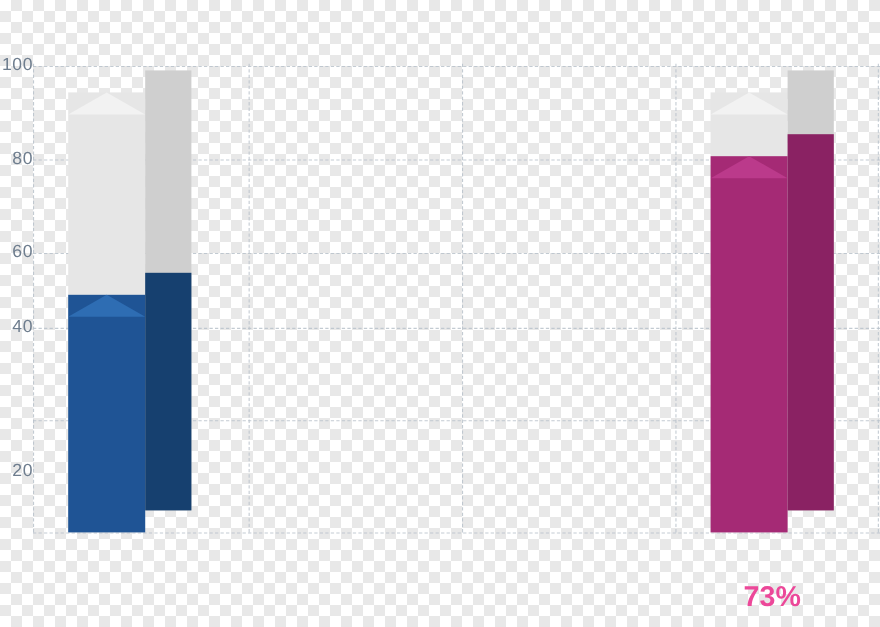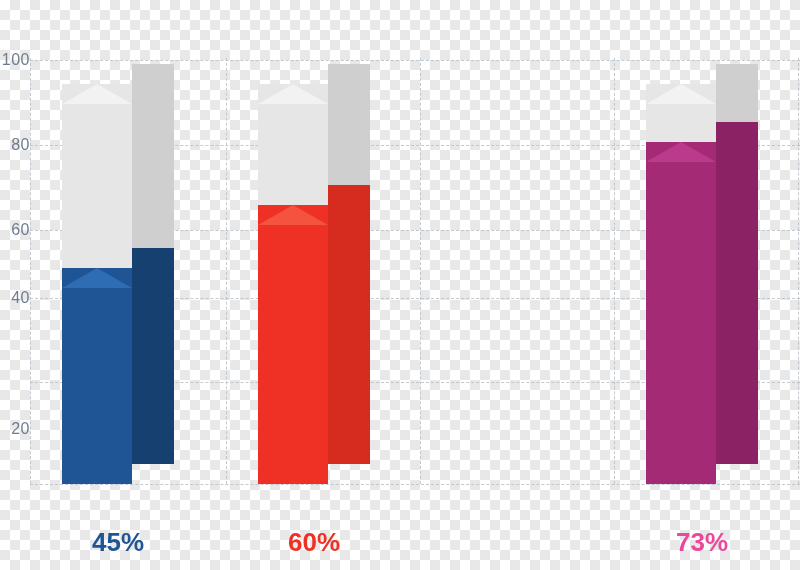--- a/index.html
+++ b/index.html
@@ -142,40 +142,22 @@
       </div>
     </div>
 
     <div class="prism" style="bottom:86px; width:112px; height:236px;">
       <div class="face-front" style="height:216px; background:#1f5495;"></div>
       <div class="face-side" style="height:216px; background:#16406f;"></div>
       <div class="cap-top" style="top:0;">
         <div class="tl" style="border-bottom-color:#2e6db3;"></div>
       </div>
     </div>
-    <div class="value-label" style="color:#1f5495;">45%</div>
   </div>
 
-  <div class="bar-group" style="left:258px; bottom:0; width:112px; height:545px;">
-    <div class="prism" style="bottom:86px; width:112px; height:420px;">
-      <div class="face-front" style="height:400px; background:#e6e6e6;"></div>
-      <div class="face-side" style="height:400px; background:#cfcfcf;"></div>
-      <div class="cap-top" style="top:0;">
-        <div class="tl"></div>
-      </div>
-    </div>
-    <div class="prism" style="bottom:86px; width:112px; height:299px;">
-      <div class="face-front" style="height:279px; background:#ee3124;"></div>
-      <div class="face-side" style="height:279px; background:#d62b1f;"></div>
-      <div class="cap-top" style="top:0;">
-        <div class="tl" style="border-bottom-color:#f4533f;"></div>
-      </div>
-    </div>
-    <div class="value-label" style="color:#ee3124;">60%</div>
-  </div>
 
 
   <div class="bar-group" style="left:646px; bottom:0; width:112px; height:545px;">
     <div class="prism" style="bottom:86px; width:112px; height:420px;">
       <div class="face-front" style="height:400px; background:#e6e6e6;"></div>
       <div class="face-side" style="height:400px; background:#cfcfcf;"></div>
       <div class="cap-top" style="top:0;">
         <div class="tl"></div>
       </div>
     </div>

